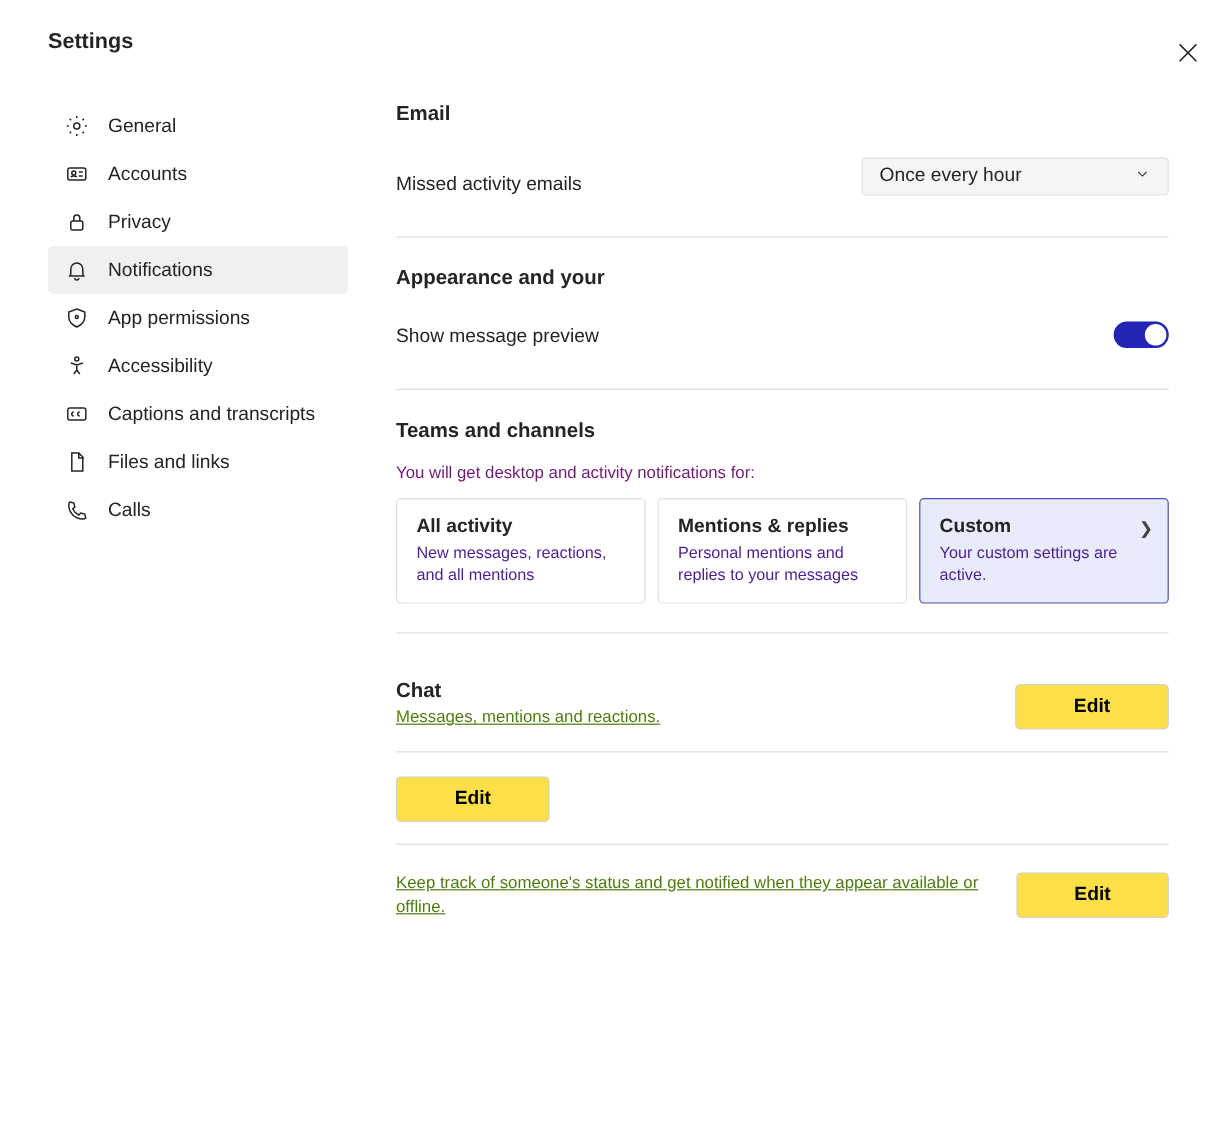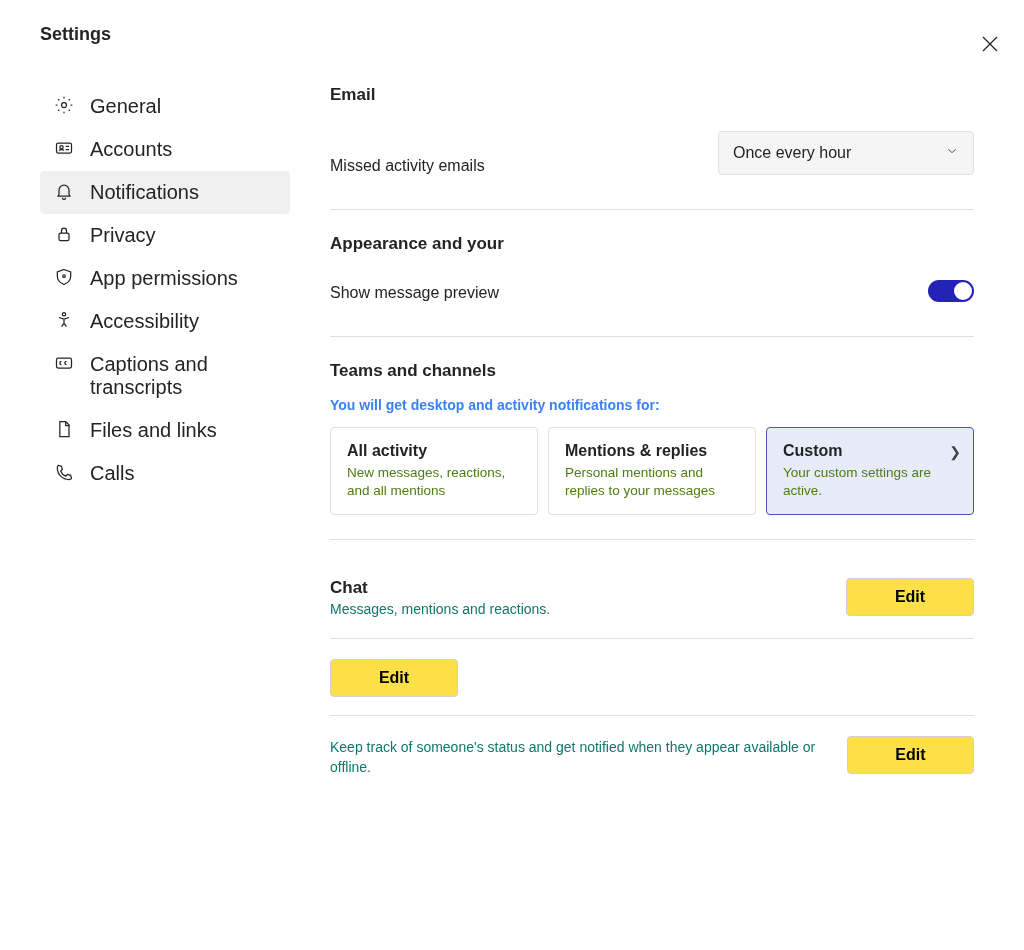--- a/index.html
+++ b/index.html
@@ -7,53 +7,53 @@
   
   .container { padding: 24px 50px 24px 40px; position: relative; }
   
   .close-btn { position: absolute; top: 35px; right: 25px; cursor: pointer; color: #242424; }
   
   .page-title { font-size: 18px; font-weight: 700; margin-bottom: 40px; }
   
   .layout { display: flex; gap: 40px; }
   
   .sidebar { width: 250px; flex-shrink: 0; }
-  .sidebar-item { display: flex; align-items: flex-start; gap: 16px; padding: 10px 14px; border-radius: 4px; cursor: pointer; font-size: 20px; color: #252424; }
+  .sidebar-item { display: flex; align-items: flex-end; gap: 16px; padding: 10px 14px; border-radius: 4px; cursor: pointer; font-size: 16px; color: #252424; }
   .sidebar-item.active { background: #f0f0f0; font-weight: 400; }
   .sidebar-item .sicon { width: 20px; height: 20px; flex-shrink: 0; display:flex; align-items:center; justify-content:center; }
   .sicon svg { width: 20px; height: 20px; stroke: #242424; fill: none; stroke-width: 1.5; }
   
   .content { flex: 1; min-width: 0; }
   
   .section-title { font-size: 17px; font-weight: 700; margin-bottom: 16px; }
   
   .row { display: flex; align-items: flex-end; justify-content: space-between; padding: 10px 0; }
   .row-label { font-size: 16px; }
   
-  .select { width: 256px; height: 44px; border: 1px solid #e1e1e1; background: #f5f5f5; border-radius: 4px; display: flex; align-items: center; justify-content: space-between; padding: 0 14px; font-size: 16px; cursor: pointer; }
+  .select { width: 256px; height: 32px; border: 1px solid #e1e1e1; background: #f5f5f5; border-radius: 4px; display: flex; align-items: center; justify-content: space-between; padding: 0 14px; font-size: 16px; cursor: pointer; }
   .select .chev svg{ width:14px; height:14px; stroke:#242424; fill:none; stroke-width:1.5;}
   
   .divider { height: 1px; background: #e1dfdd; margin: 24px 0; }
   
   .toggle { width: 46px; height: 22px; background: #2323b5; border-radius: 11px; position: relative; cursor: pointer; }
   .toggle .knob { position: absolute; right: 2px; top: 2px; width: 18px; height: 18px; background: #fff; border-radius: 50%; }
   
-  .subtle { font-size: 14px; color: #3b82f6; margin-top: 2px; margin-bottom: 14px; font-weight: bold; }
+  .subtle { font-size: 14px; color: #701a75; margin-top: 2px; margin-bottom: 14px; }
   
   .cards { display: flex; gap: 10px; }
   .card { border: 1px solid #e1dfdd; border-radius: 4px; padding: 14px 16px; flex:1; cursor: pointer; position:relative; }
   .card.active { border: 1.5px solid #4f52b2; background: #e8ebfa; }
   .card-title { font-weight: 700; font-size: 16px; margin-bottom: 4px; }
-  .card-desc { font-size: 13.5px; color: #4d7c0f; line-height: 1.35; }
+  .card-desc { font-size: 13.5px; color: #4c1d95; line-height: 1.35; }
   .card .arrow { position:absolute; right:12px; top:16px; font-size:14px; color:#424242;}
   
-  .edit-row { display:flex; align-items:flex-start; justify-content:space-between; gap:20px; padding: 14px 0 18px 0; }
+  .edit-row { display:flex; align-items:flex-end; justify-content:space-between; gap:20px; padding: 14px 0 18px 0; }
   .edit-row:not(:last-child){ border-bottom:1px solid #e1dfdd; margin-bottom:6px;}
   .edit-head { font-size:17px; font-weight:700; }
-  .edit-desc { font-size:14px; color:#0f766e; margin-top:2px; max-width:500px; line-height:1.4;}
+  .edit-desc { font-size:14px; color:#4d7c0f; margin-top:2px; max-width:500px; line-height:1.4;text-decoration:underline;}
   .edit-btn { border:1px solid #d1d1d1; background:#fde047; border-radius:4px; width:128px; height:38px; font-size:16px; font-weight:600; cursor:pointer;}
 </style>
 </head>
 <body>
 
 <div class="container">
   <div class="close-btn">
     <svg width="18" height="18" viewBox="0 0 18 18">
         <path d="M2 2 L16 16 M16 2 L2 16" stroke="#242424" stroke-width="1.3" fill="none"></path>
       </svg>
@@ -75,36 +75,36 @@
       <div class="sidebar-item">
         <span class="sicon">
             <svg viewBox="0 0 24 24">
               <rect x="3" y="6" width="18" height="12" rx="2"></rect>
               <circle cx="9" cy="11" r="2"></circle>
               <path d="M14 10h4M14 14h4M6 15c1-1.5 5-1.5 6 0"></path>
             </svg>
           </span>
         <span>Accounts</span>
       </div>
-      <div class="sidebar-item active">
-        <span class="sicon">
-            <svg viewBox="0 0 24 24">
-              <path d="M6 16V11a6 6 0 0112 0v5l1 2H5l1-2zM10 20a2 2 0 004 0"></path>
-            </svg>
-          </span>
-        <span>Notifications</span>
-      </div>
       <div class="sidebar-item">
         <span class="sicon">
             <svg viewBox="0 0 24 24">
               <rect x="6" y="11" width="12" height="9" rx="2"></rect>
               <path d="M9 11V8a3 3 0 016 0v3"></path>
             </svg>
           </span>
         <span>Privacy</span>
+      </div>
+      <div class="sidebar-item active">
+        <span class="sicon">
+            <svg viewBox="0 0 24 24">
+              <path d="M6 16V11a6 6 0 0112 0v5l1 2H5l1-2zM10 20a2 2 0 004 0"></path>
+            </svg>
+          </span>
+        <span>Notifications</span>
       </div>
       <div class="sidebar-item">
         <span class="sicon">
             <svg viewBox="0 0 24 24">
               <path d="M12 3l8 3v5c0 5-3.5 8-8 10-4.5-2-8-5-8-10V6l8-3z"></path>
               <circle cx="12" cy="11" r="1.5"></circle>
             </svg>
           </span>
         <span>App permissions</span>
       </div>

